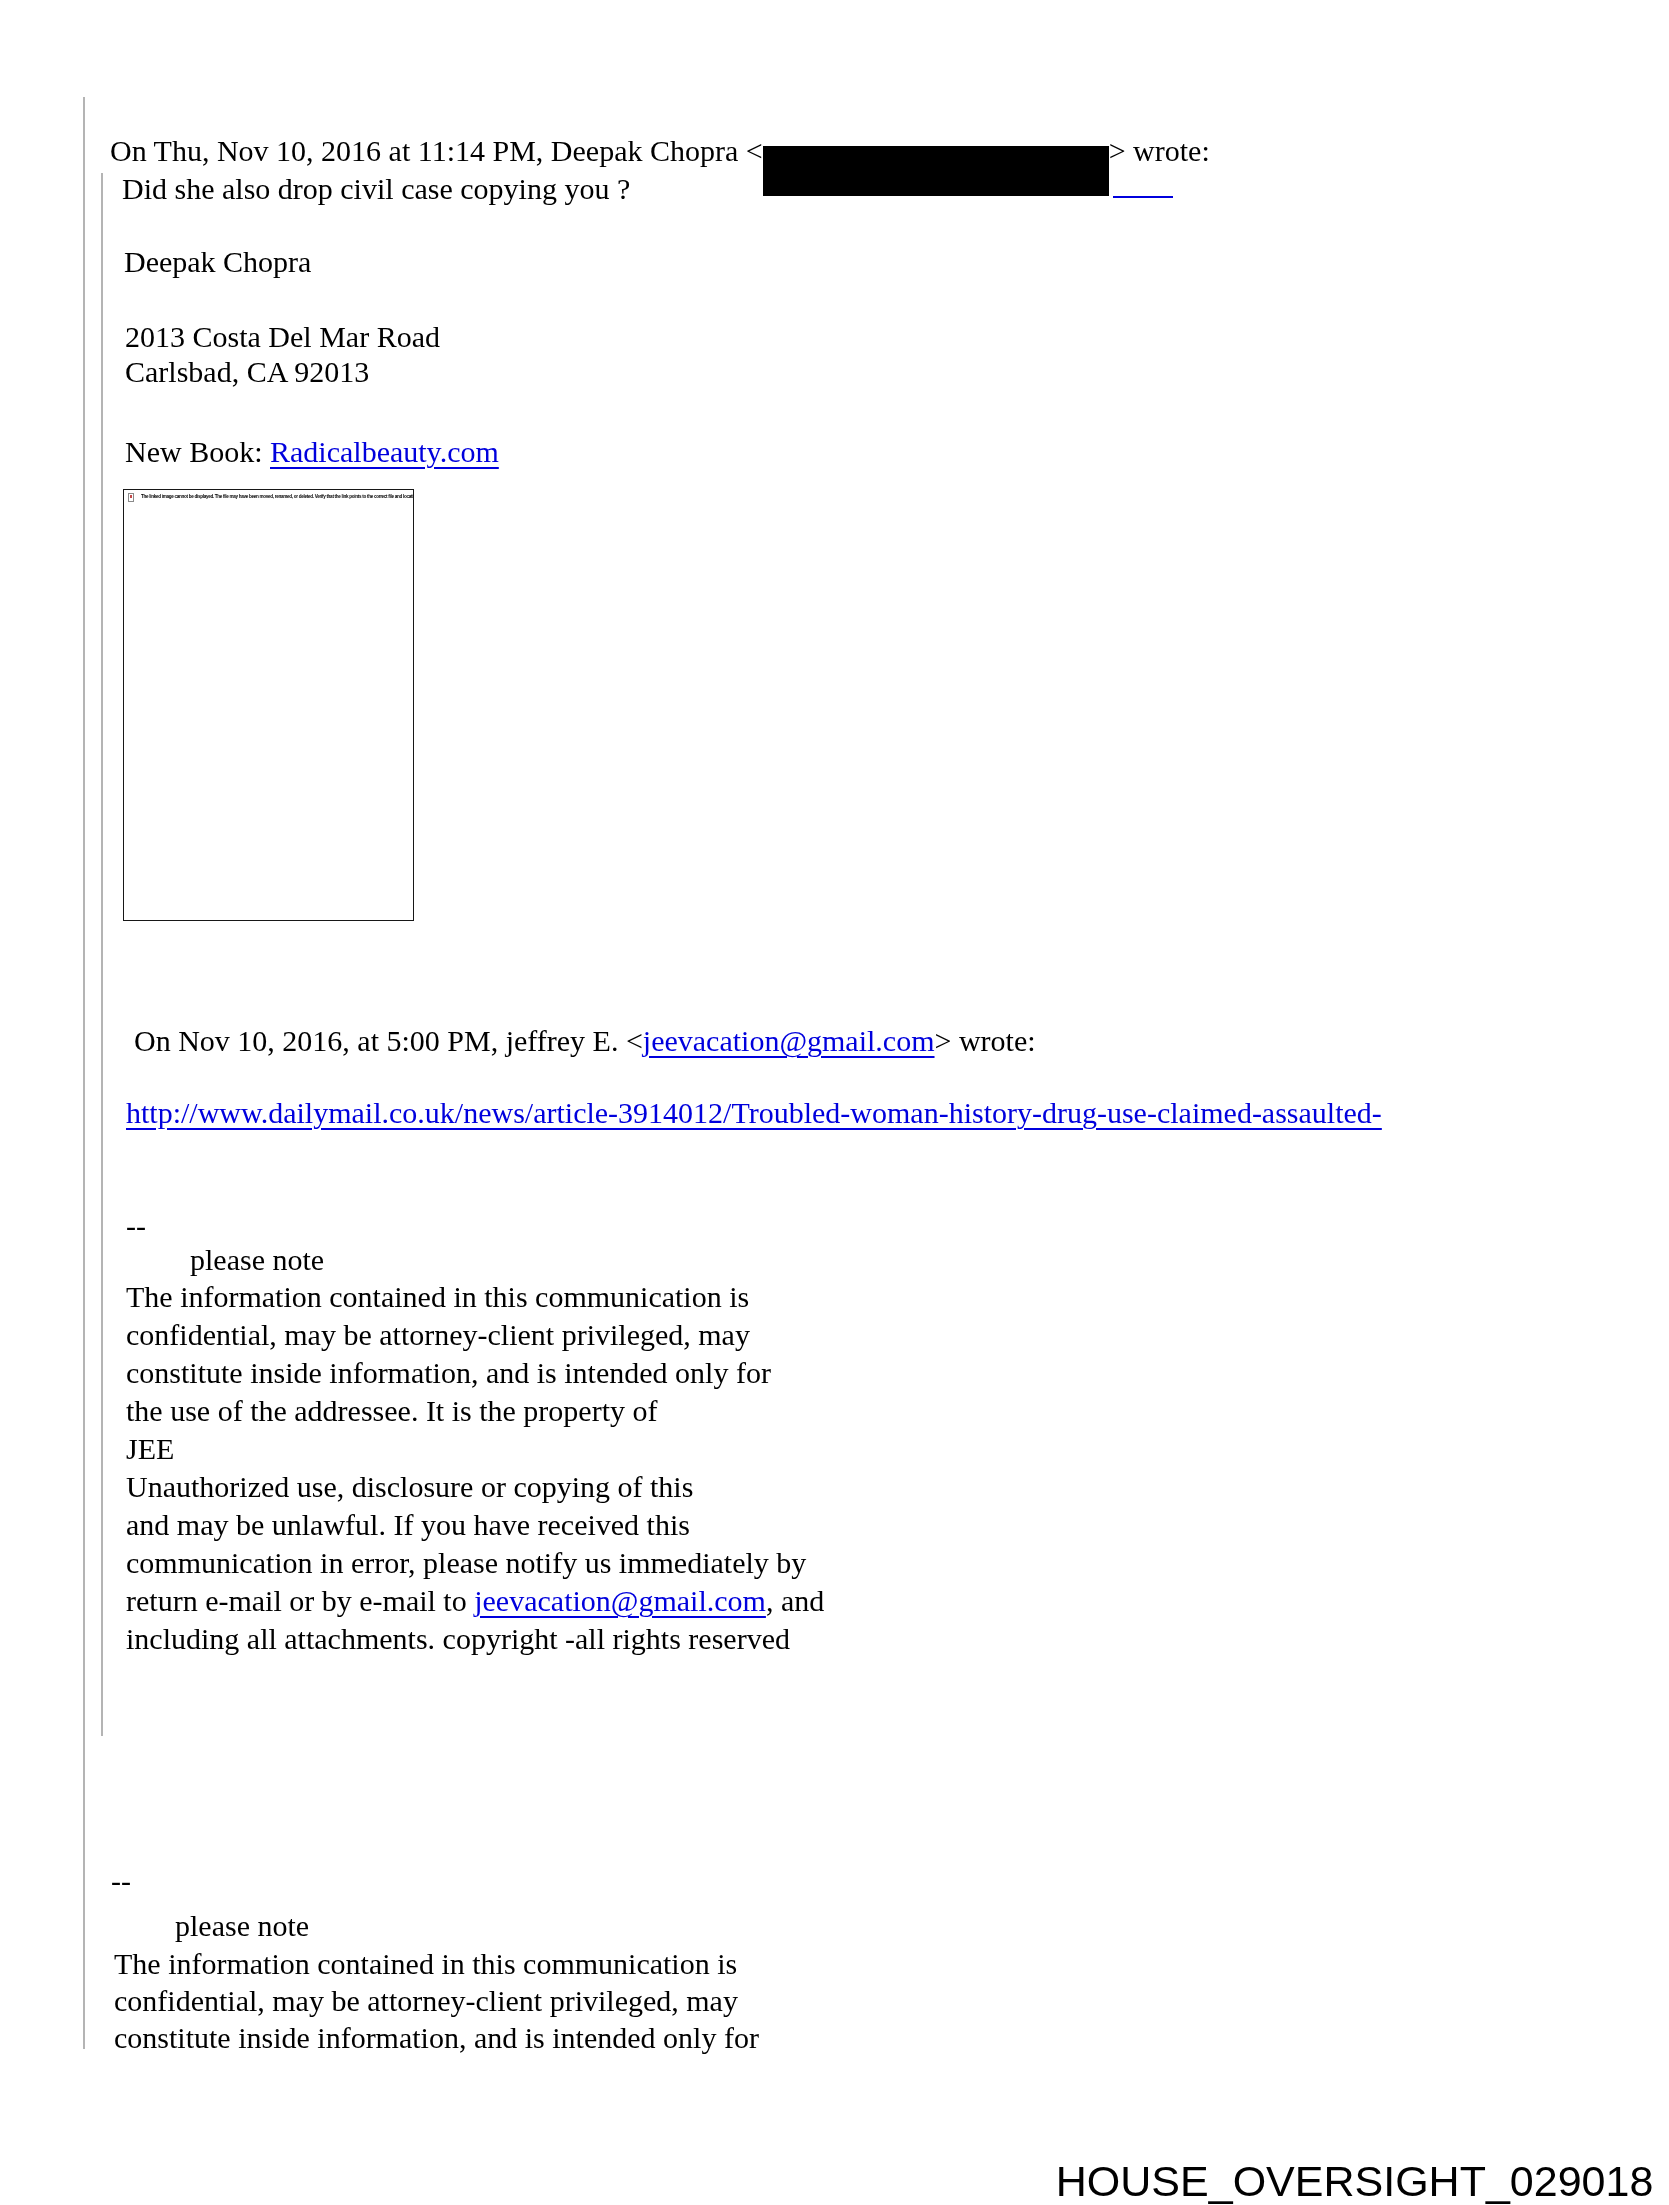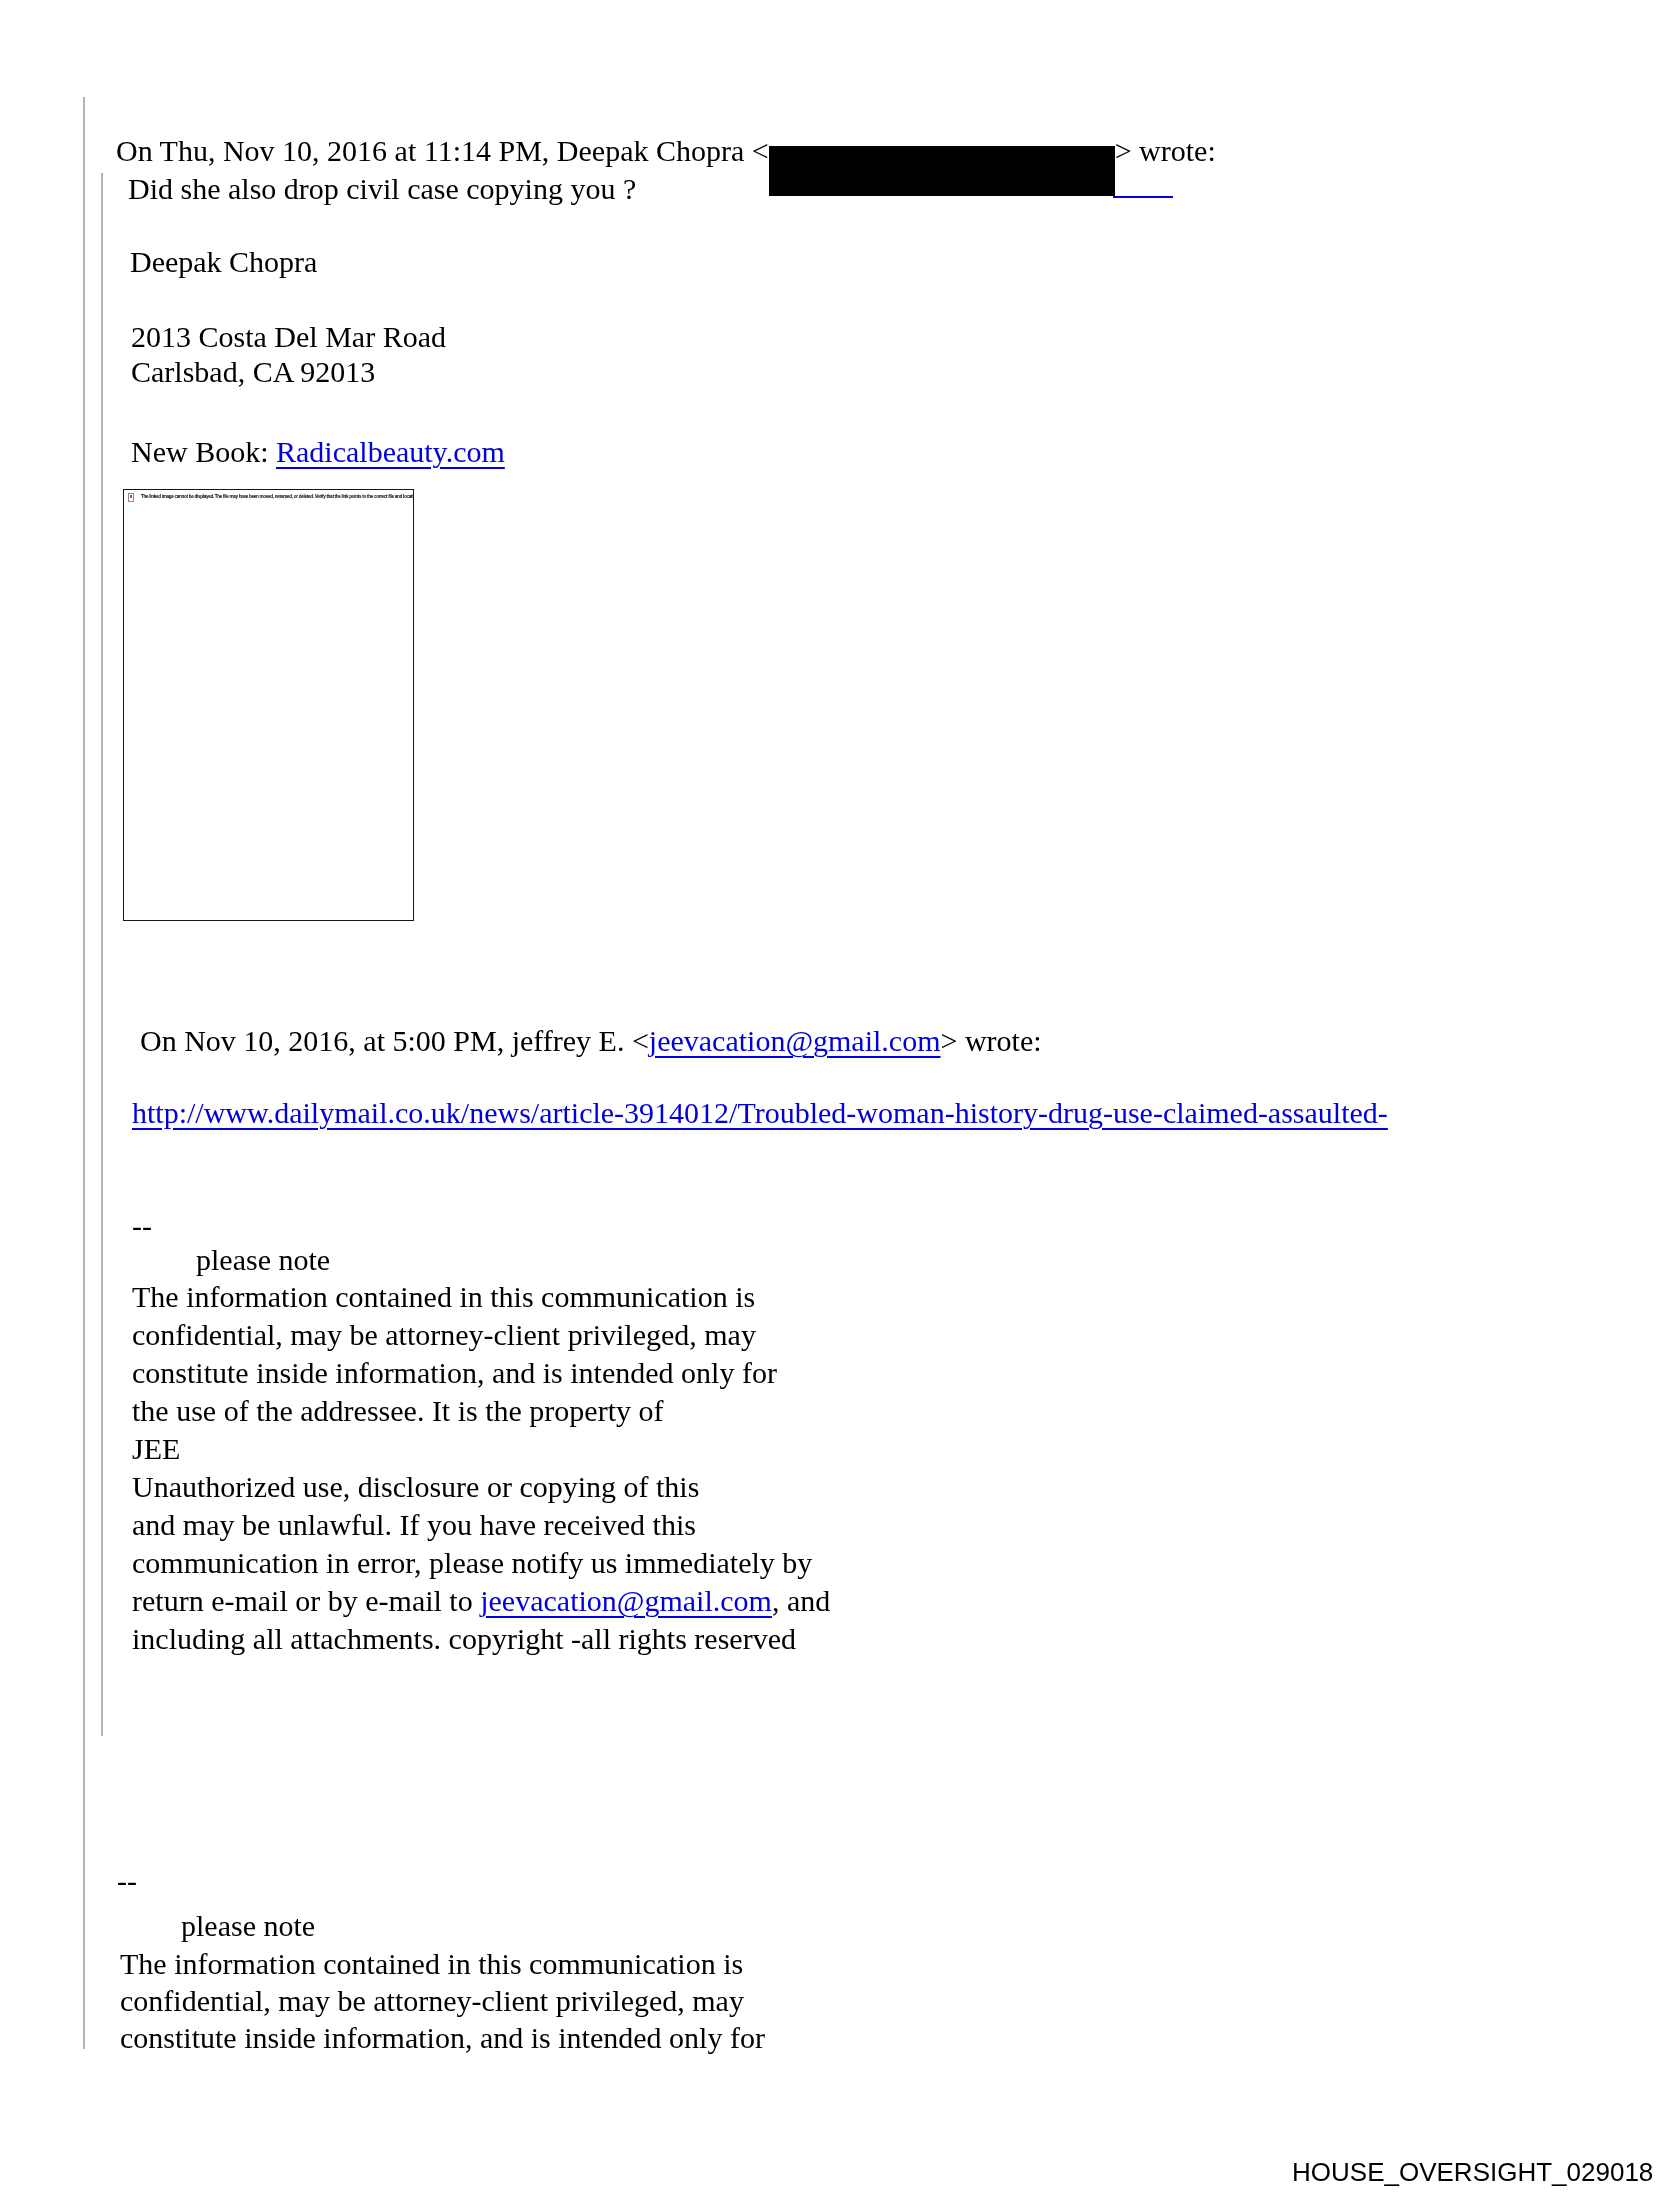--- a/index.html
+++ b/index.html
@@ -4,21 +4,21 @@
 <style>
   html,body{margin:0;padding:0;}
   body{
     width:1669px;height:2205px;
     background:#ffffff;
     position:relative;
     overflow:hidden;
     font-family:"Liberation Serif","DejaVu Serif",serif;
     color:#000;
   }
-  .abs{position:absolute;white-space:nowrap;margin-left:6px;}
+  .abs{position:absolute;white-space:nowrap;}
   .serif{font-size:30px;line-height:37px;}
   .quote-line{position:absolute;width:2px;background:#b4b4b4;}
   .link{color:#0000dd;text-decoration:underline;text-decoration-thickness:2px;text-underline-offset:4.6px;cursor:pointer;}
   .redaction{
     display:inline-block;width:346px;height:50px;
     background:#000;vertical-align:-35px;
   }
   .blue-tail{position:absolute;height:2px;background:#0000dd;}
   .img-box{
     position:absolute;left:123px;top:489px;width:291px;height:432px;
@@ -35,21 +35,21 @@
     position:absolute;left:17px;top:3.9px;
     font-family:"Liberation Sans","DejaVu Sans",sans-serif;
     font-size:4.6px;font-weight:bold;letter-spacing:-0.3px;
     white-space:nowrap;color:#000;
   }
   .disc{line-height:38px;}
   .disc2{line-height:37px;}
   .footer-stamp{
     position:absolute;right:15.7px;top:2157px;
     font-family:"Liberation Sans","DejaVu Sans",sans-serif;
-    font-size:26px;color:#000;white-space:nowrap;
+    font-size:43px;color:#000;white-space:nowrap;
   }
 </style>
 </head>
 <body>
 
 <div class="quote-line" style="left:83px;top:97px;height:1952px;"></div>
 <div class="quote-line" style="left:101px;top:173px;height:1563px;"></div>
 
 <div class="abs serif" style="left:110px;top:132px;"><span>On Thu, Nov 10, 2016 at 11:14 PM, Deepak Chopra &lt;</span><span class="redaction"></span><span>&gt; wrote:</span></div>
 <div class="blue-tail" style="left:1113px;top:196px;width:60px;"></div>

